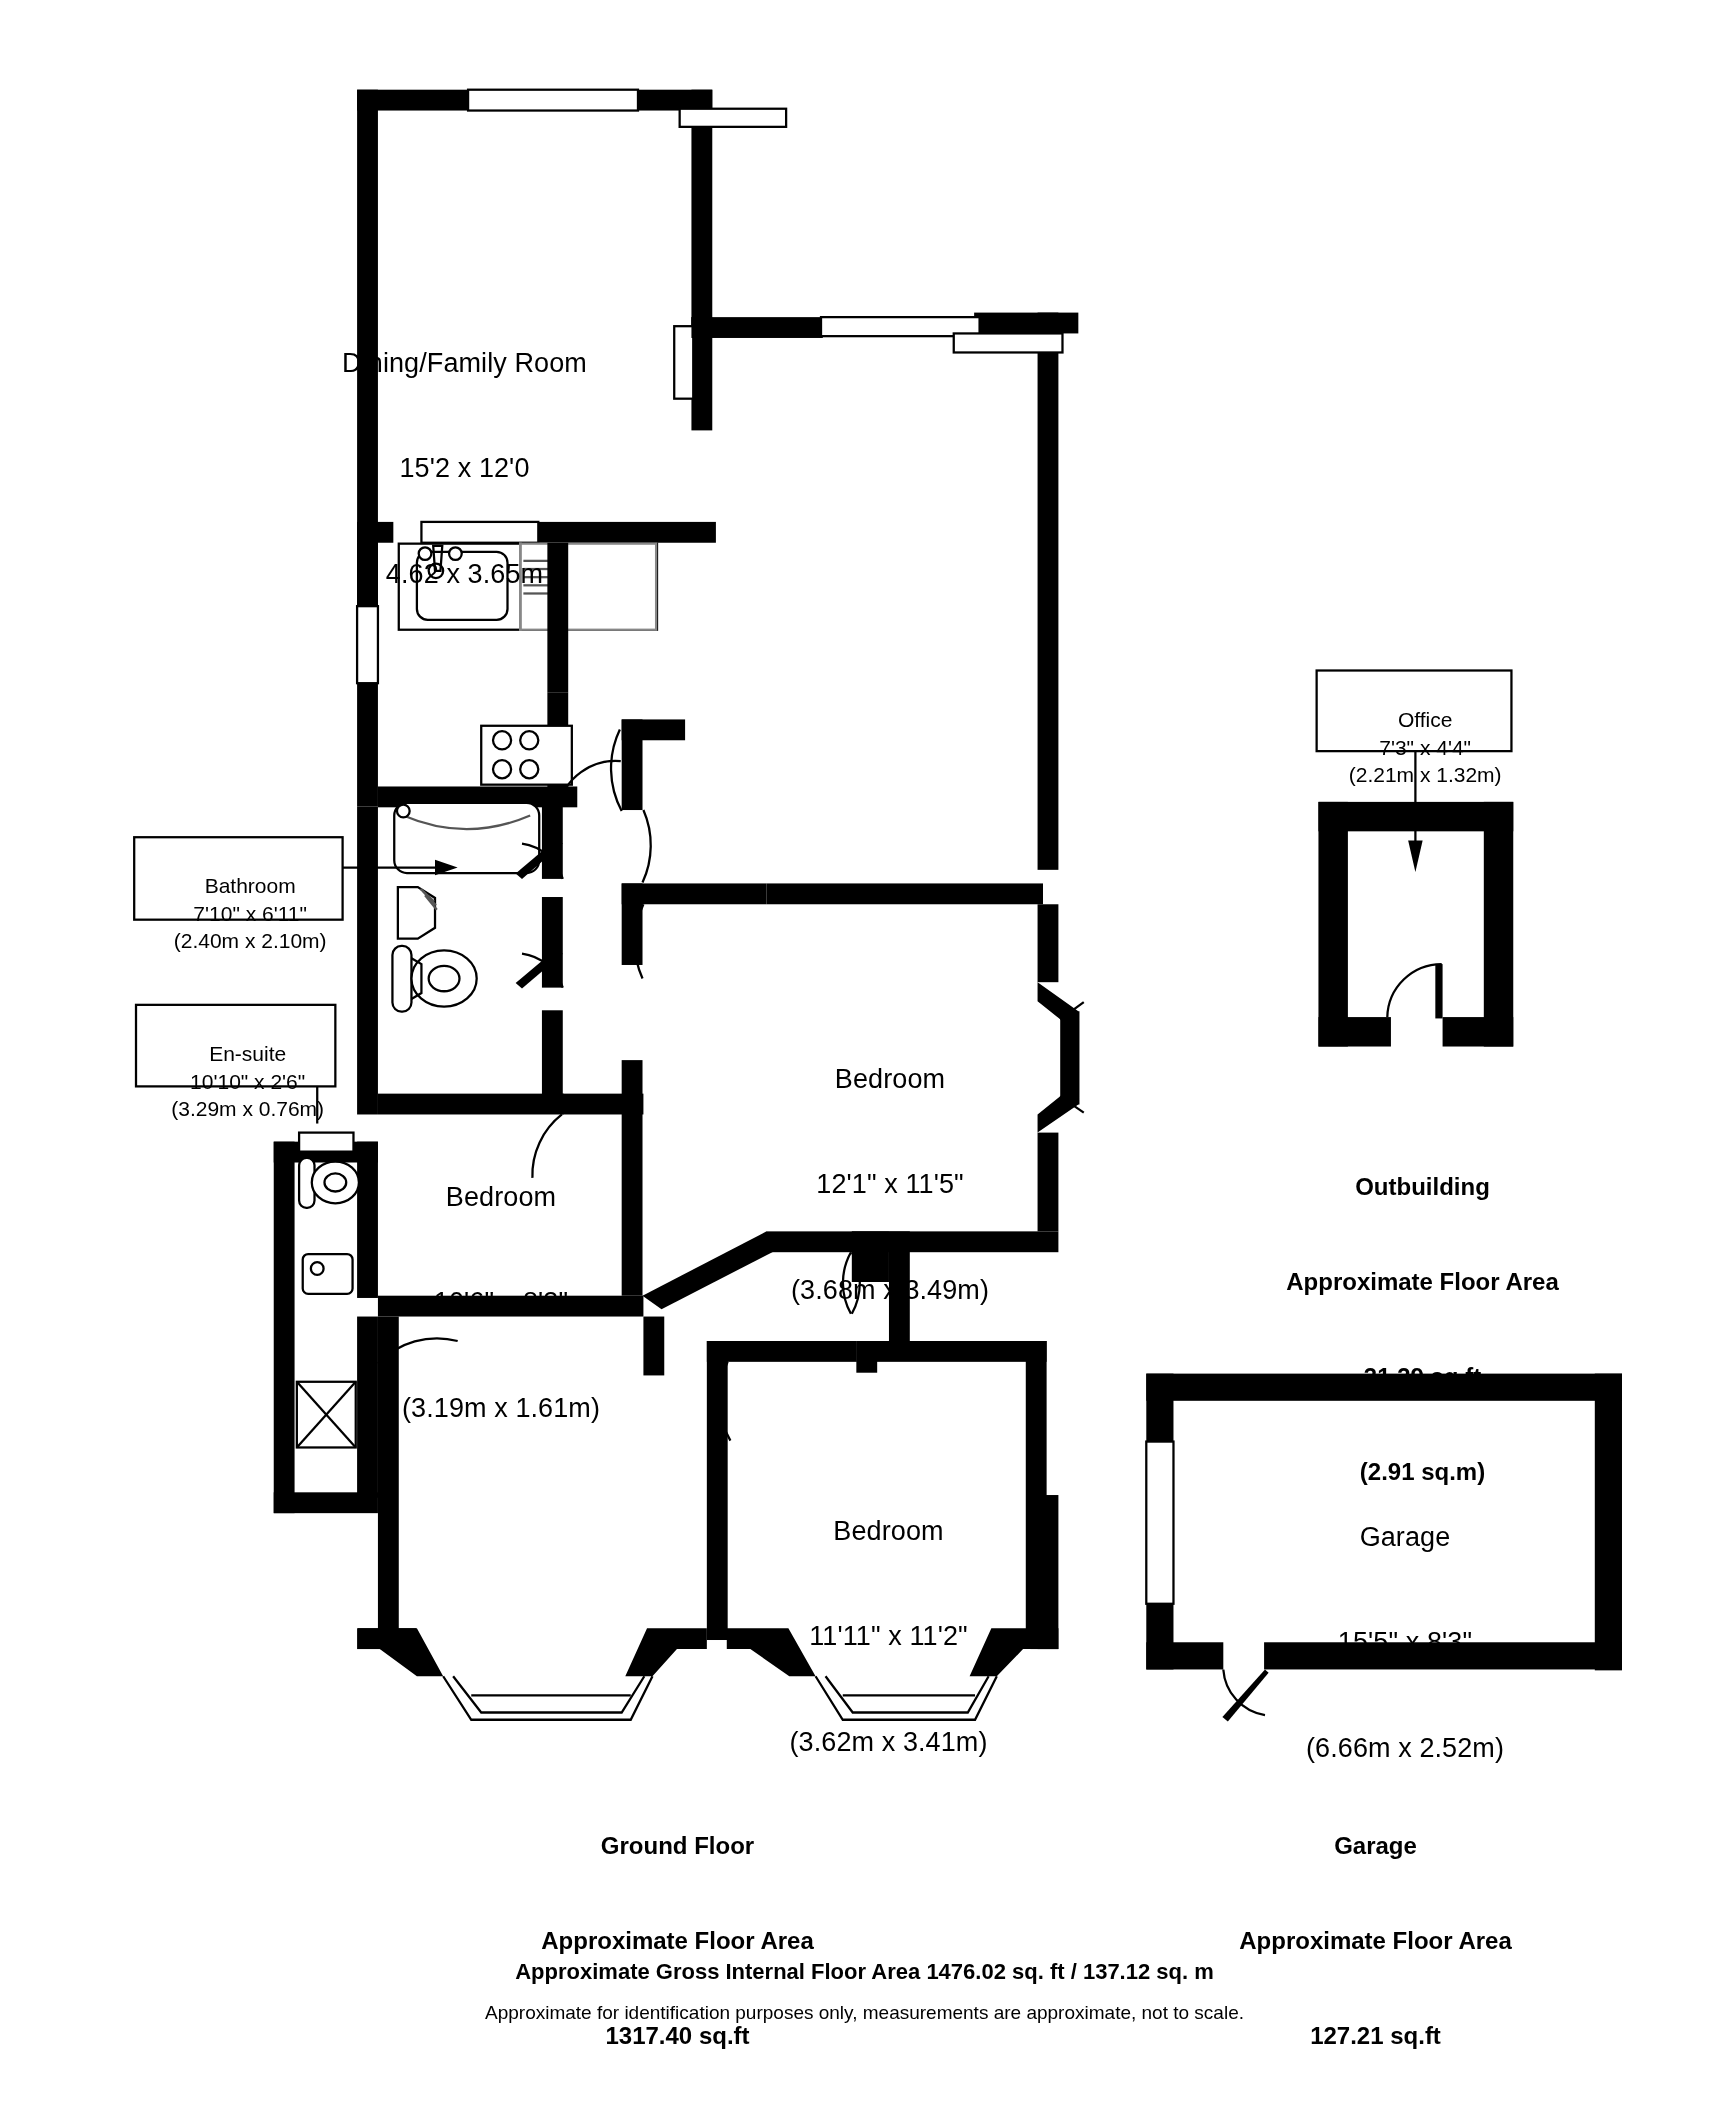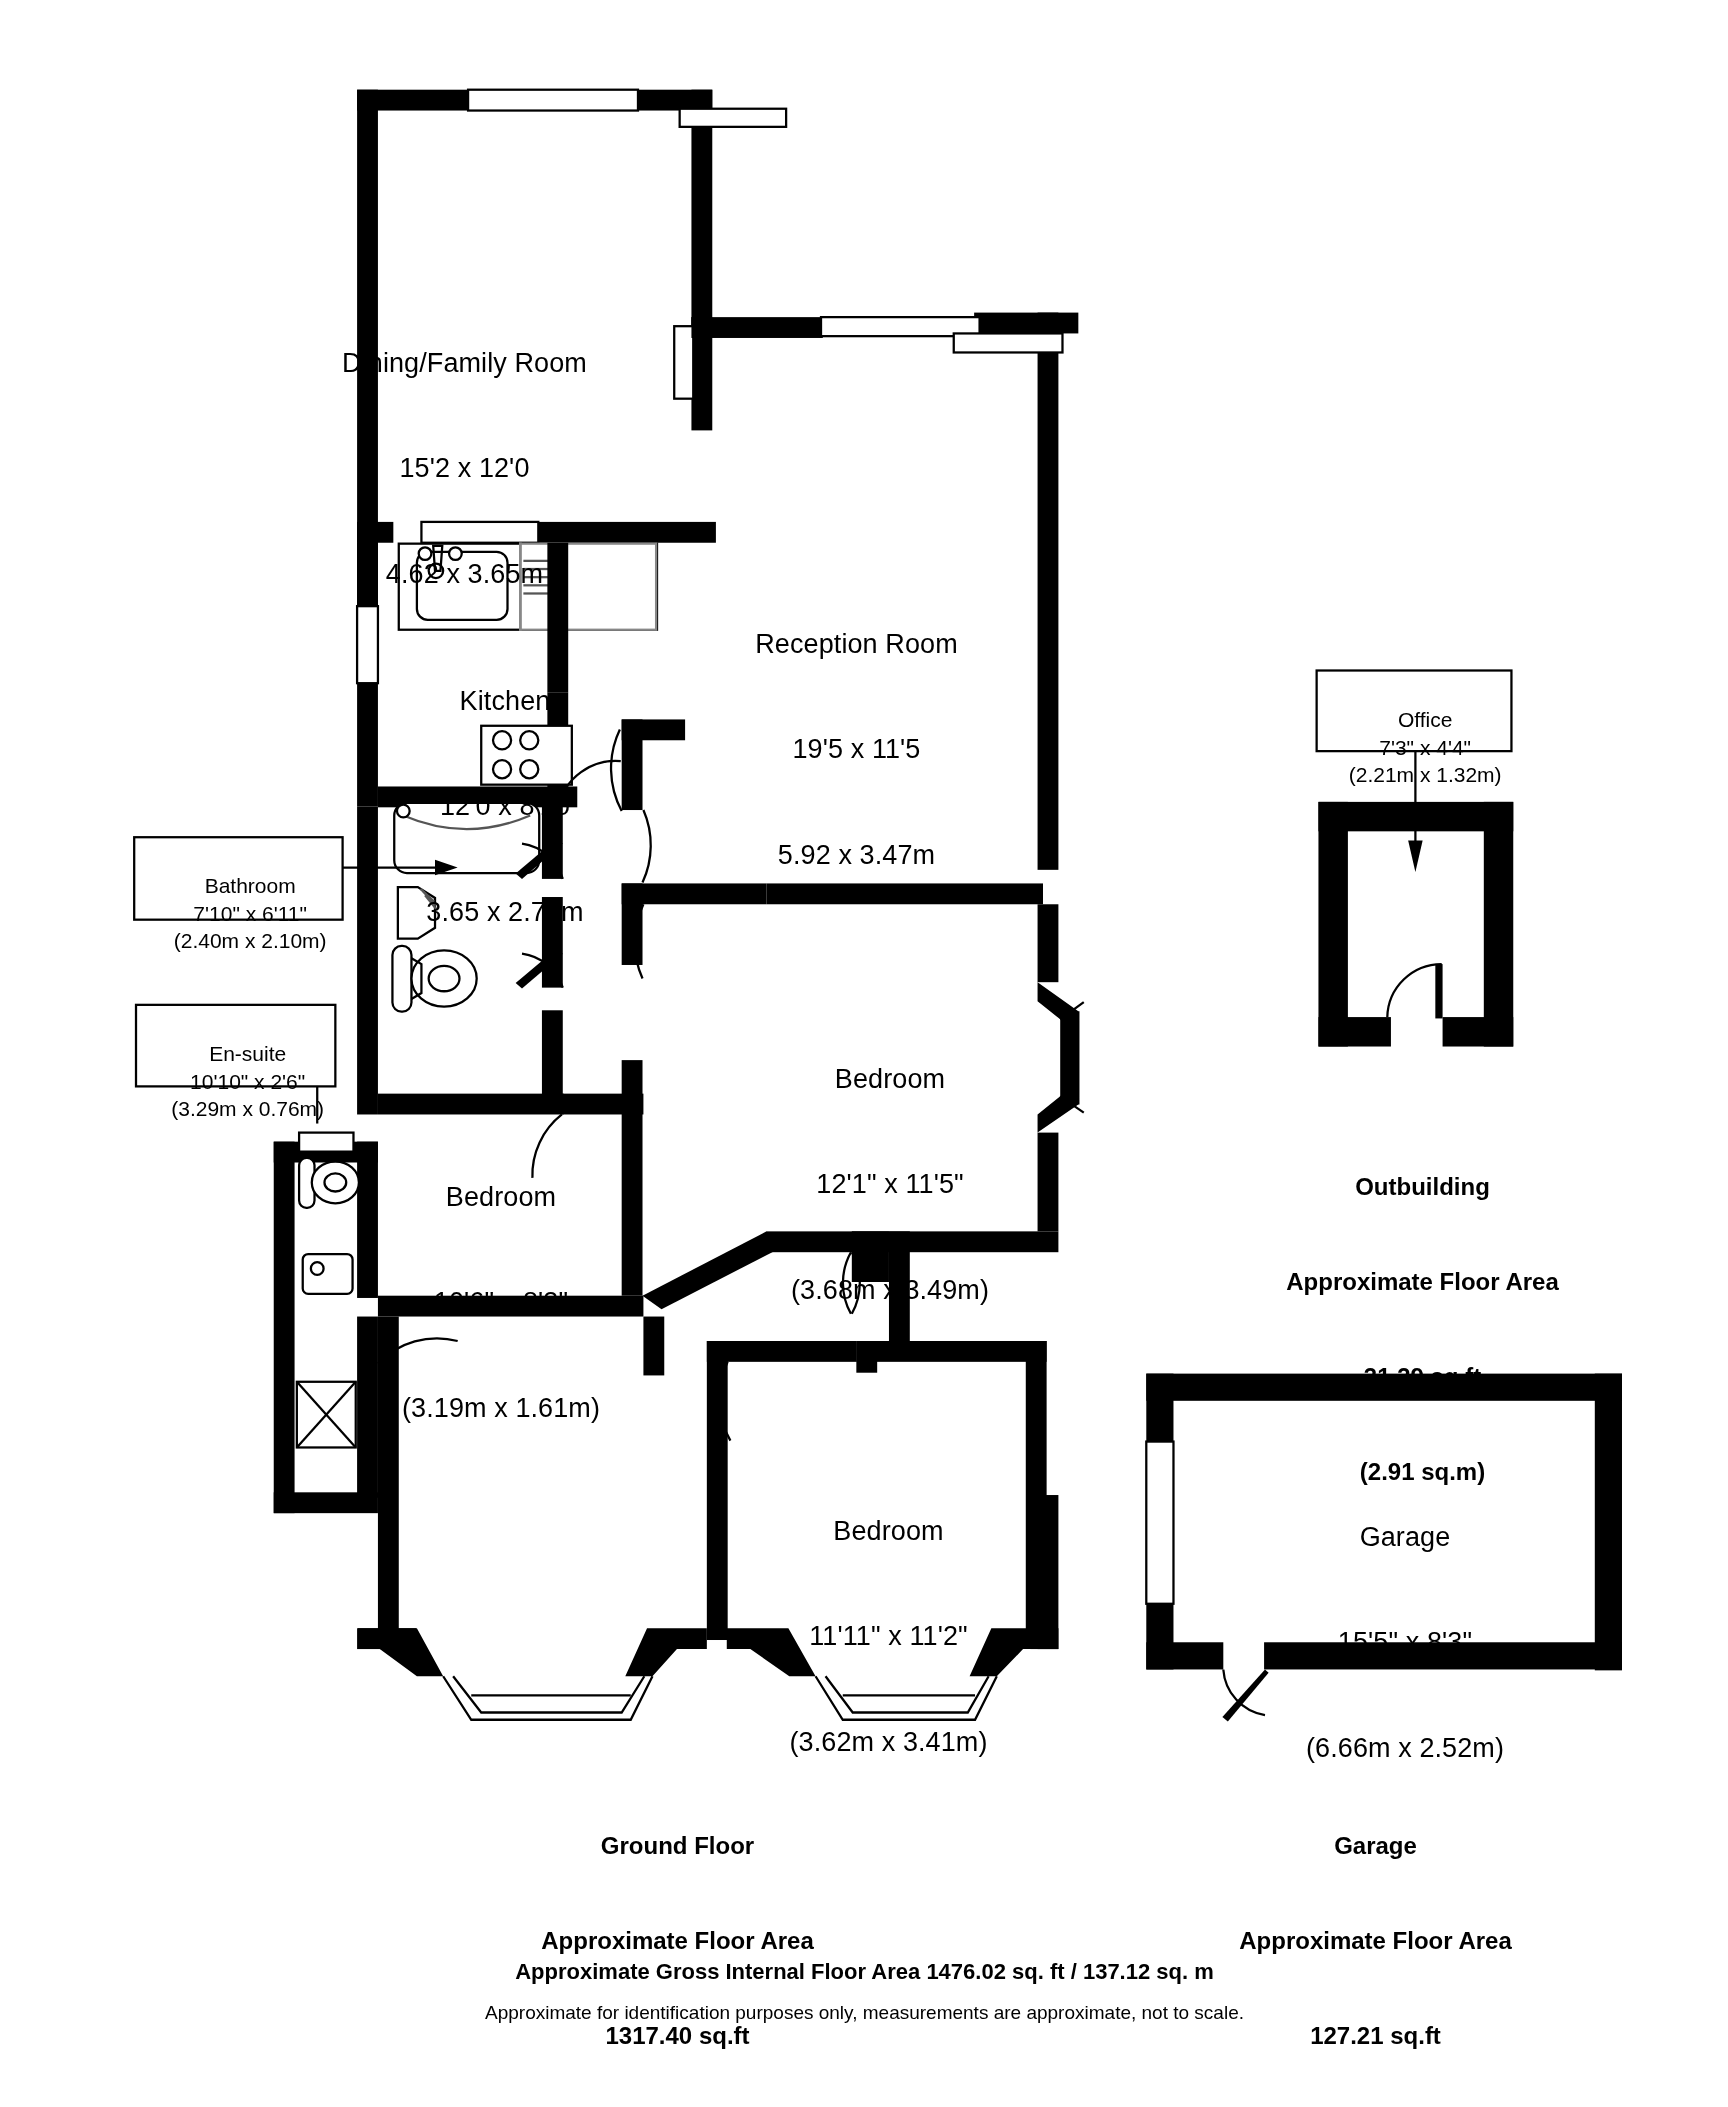--- a/index.html
+++ b/index.html
@@ -295,31 +295,21 @@
     </g>
 
   </svg>
 
   <div class="label" style="left:342px; top:276px; width:245px;">
     <span class="ln">Dining/Family Room</span>
     <span class="ln">15'2 x 12'0</span>
     <span class="ln">4.62 x 3.65m</span>
   </div>
 
-  <div class="label" style="left:734px; top:557px; width:245px;">
-    <span class="ln">Reception Room</span>
-    <span class="ln">19'5 x 11'5</span>
-    <span class="ln">5.92 x 3.47m</span>
-  </div>
-
-  <div class="label" style="left:403px; top:614px; width:204px;">
-    <span class="ln">Kitchen</span>
-    <span class="ln">12'0 x 8'10</span>
-    <span class="ln">3.65 x 2.70m</span>
-  </div>
+
 
   <div class="label" style="left:770px; top:992px; width:240px;">
     <span class="ln">Bedroom</span>
     <span class="ln">12'1" x 11'5"</span>
     <span class="ln">(3.68m x 3.49m)</span>
   </div>
 
   <div class="label" style="left:381px; top:1110px; width:240px;">
     <span class="ln">Bedroom</span>
     <span class="ln">10'6" x 8'3"</span>

